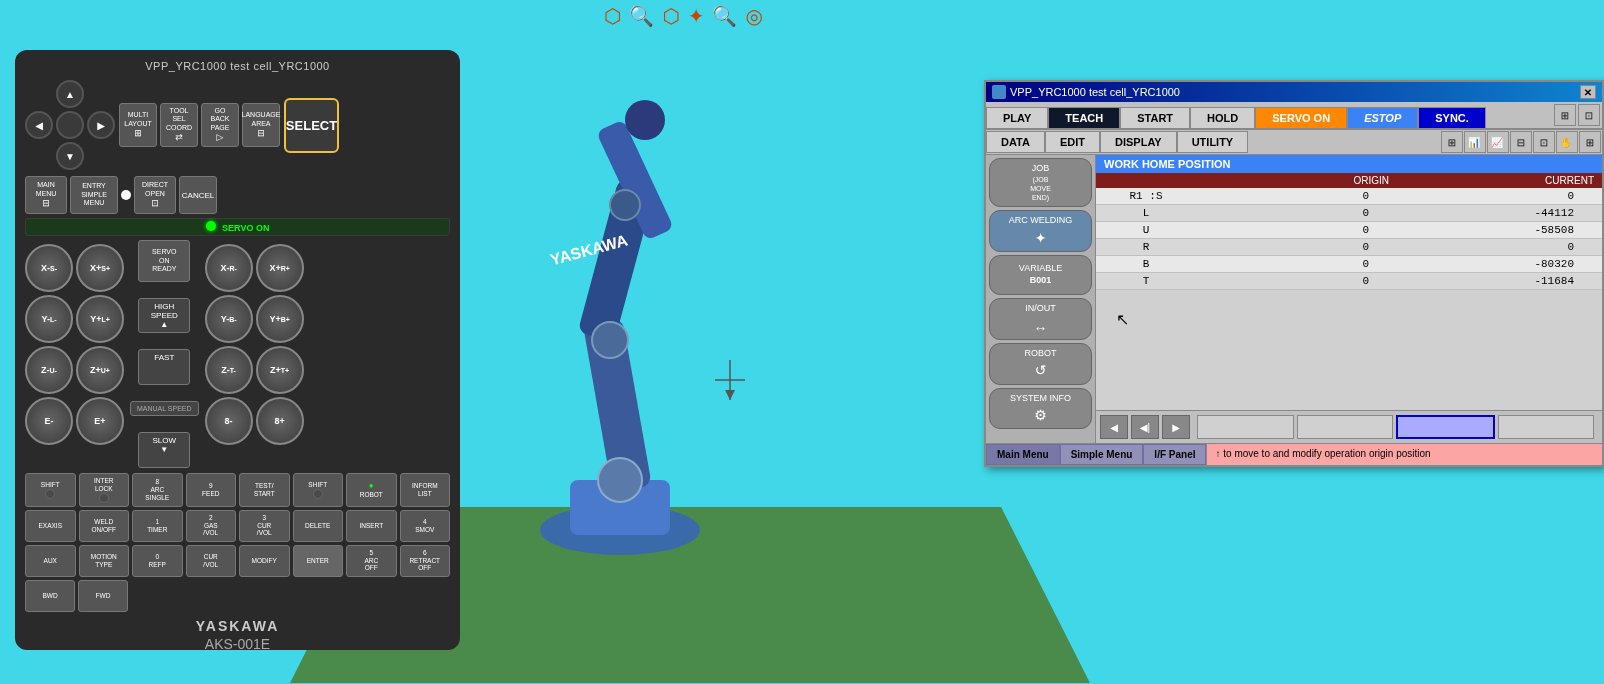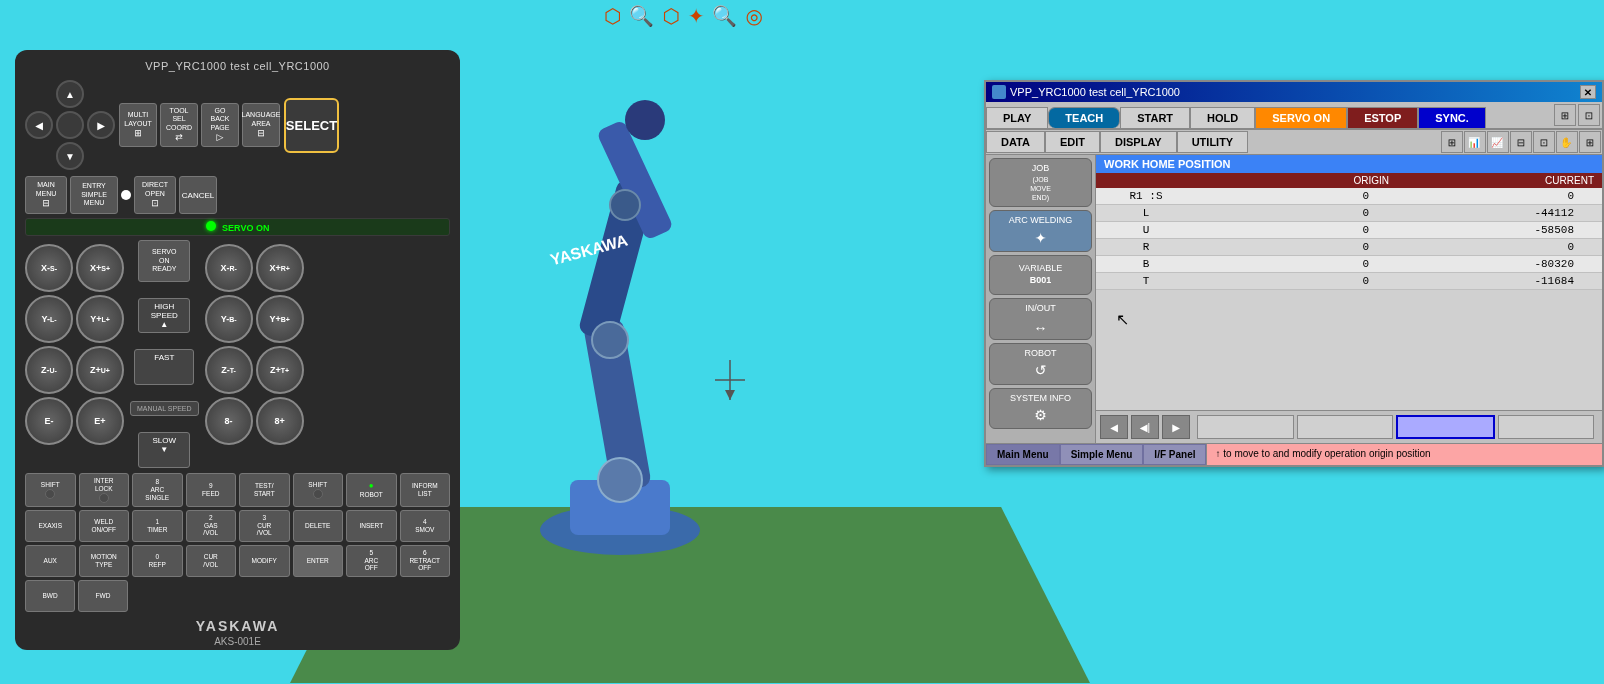--- a/index.html
+++ b/index.html
@@ -229,21 +229,21 @@
       text-align: center;
       font-size: 14px;
       font-weight: bold;
       color: #ccc;
       letter-spacing: 2px;
       margin-top: 6px;
     }
 
     .aks-brand {
       text-align: center;
-      font-size: 10px;
+      font-size: 14px;
       color: #aaa;
       margin-top: 2px;
     }
 
     
     .toolbar-icons {
       position: absolute;
       top: 0;
       left: 600px;
       display: flex;
@@ -317,38 +317,38 @@
       font-size: 11px;
       font-weight: bold;
       cursor: pointer;
       border: 1px solid #888;
       border-bottom: none;
       background: #d0d0d0;
       color: black;
     }
 
     .yrc-tab.active {
-      background: #0369a1;
-      color: white;
-      border-radius: 7px;
+      background: #0f172a;
+      color: white;
     }
 
     .yrc-tab.orange {
       background: #ff8800;
       color: white;
     }
 
     .yrc-tab.blue-sync {
       background: #0000cc;
       color: white;
     }
 
     .yrc-tab.estop {
-      background: #7f1d1d;
-      color: white;
+      background: #3b82f6;
+      color: white;
+      font-style: italic;
     }
 
     .yrc-tabs-row2 {
       display: flex;
       background: #c0c0c0;
       border-bottom: 1px solid #888;
       align-items: center;
     }
 
     .yrc-tab2 {
@@ -392,21 +392,21 @@
 
     .yrc-sidebar-btn {
       background: #888;
       border: 1px solid #666;
       color: white;
       font-size: 9px;
       padding: 4px;
       cursor: pointer;
       text-align: center;
       margin: 3px;
-      border-radius: 6px;
+      border-radius: 11px;
       min-height: 40px;
       display: flex;
       flex-direction: column;
       align-items: center;
       justify-content: center;
       line-height: 1.3;
     }
 
     .yrc-sidebar-btn.active {
       background: #6688aa;
@@ -704,21 +704,21 @@
       </div>
     </div>
 
     <div class="speed-col">
       <div class="btn-rect" style="width:52px;min-height:42px;">
         <span style="font-size:7px;">SERVO</span>
         <span style="font-size:7px;">ON</span>
         <span style="font-size:7px;">READY</span>
       </div>
       <div class="btn-speed" style="width:52px;">HIGH<br>SPEED<br><span style="font-size:8px;">▲</span></div>
-      <div class="btn-speed" style="width:60px;min-height:36px;">FAST</div>
+      <div class="btn-speed" style="width:52px;min-height:36px;">FAST</div>
       <div class="btn-speed" style="font-size:7px;color:#aaa;">MANUAL SPEED</div>
       <div class="btn-speed" style="width:52px;min-height:36px;">SLOW<br><span style="font-size:8px;">▼</span></div>
     </div>
 
     <div>
       <div class="axis-grid" style="grid-template-columns: repeat(2, 48px);">
         <div class="axis-btn large">X-<br><span style="font-size:7px;">R-</span></div>
         <div class="axis-btn large">X+<br><span style="font-size:7px;">R+</span></div>
         <div class="axis-btn large">Y-<br><span style="font-size:7px;">B-</span></div>
         <div class="axis-btn large">Y+<br><span style="font-size:7px;">B+</span></div>

